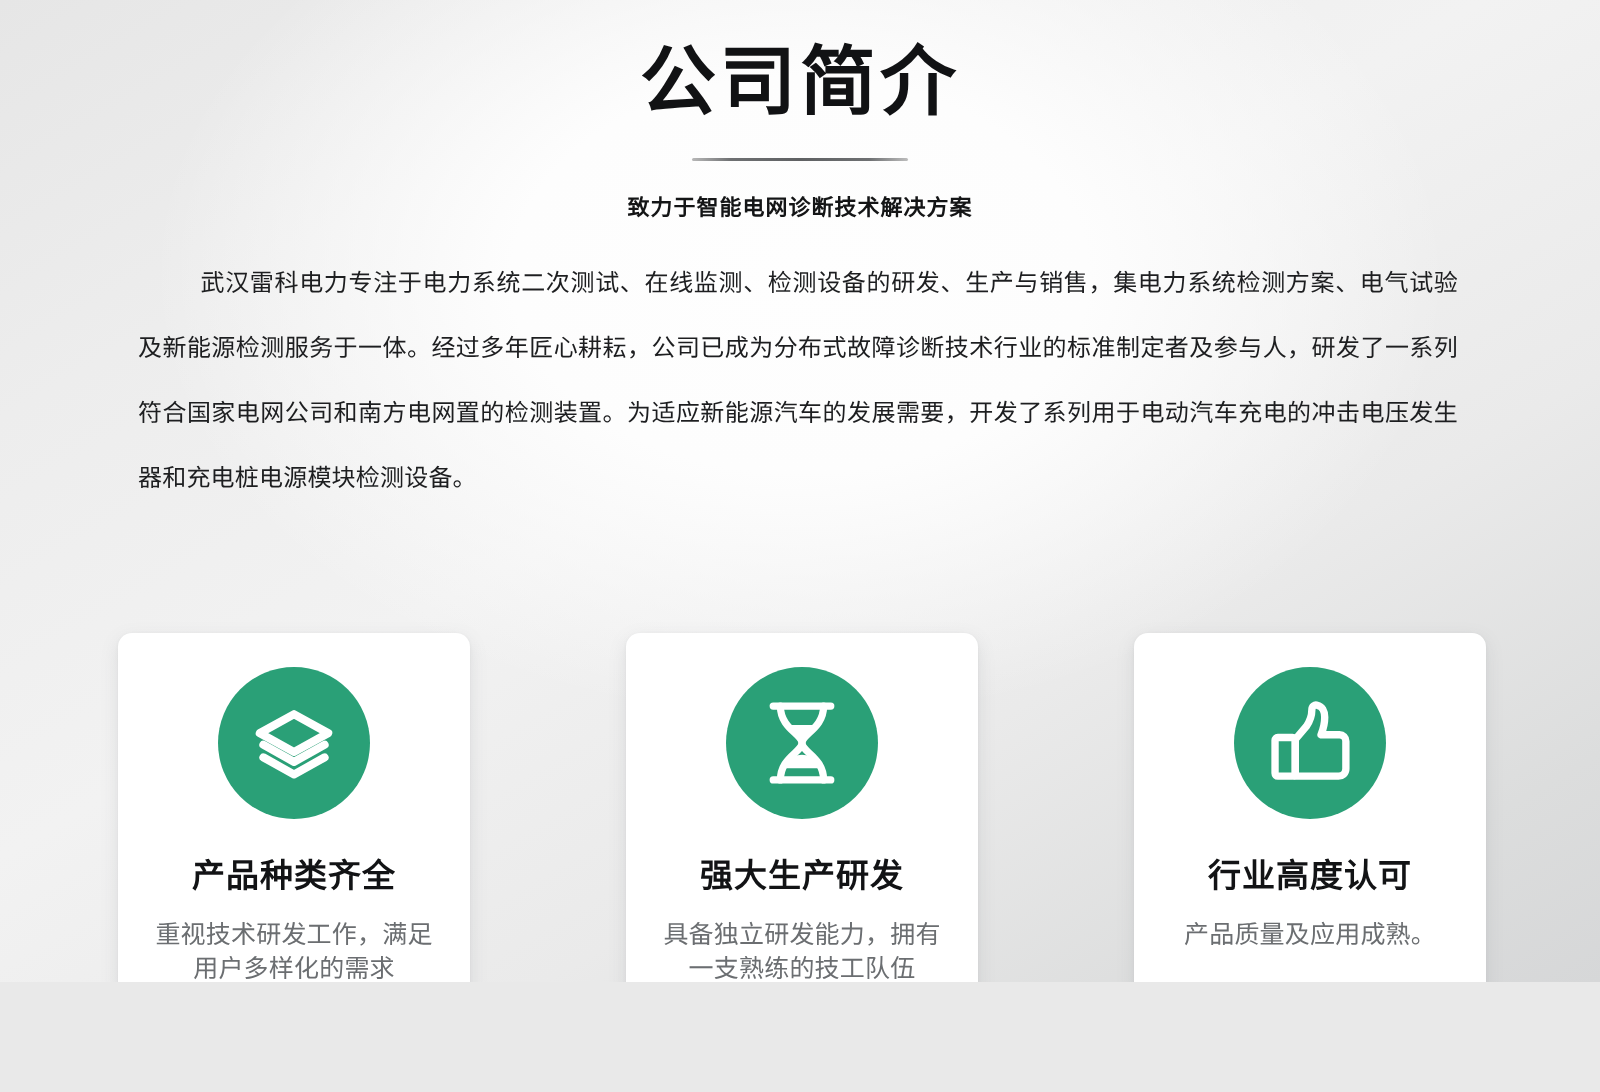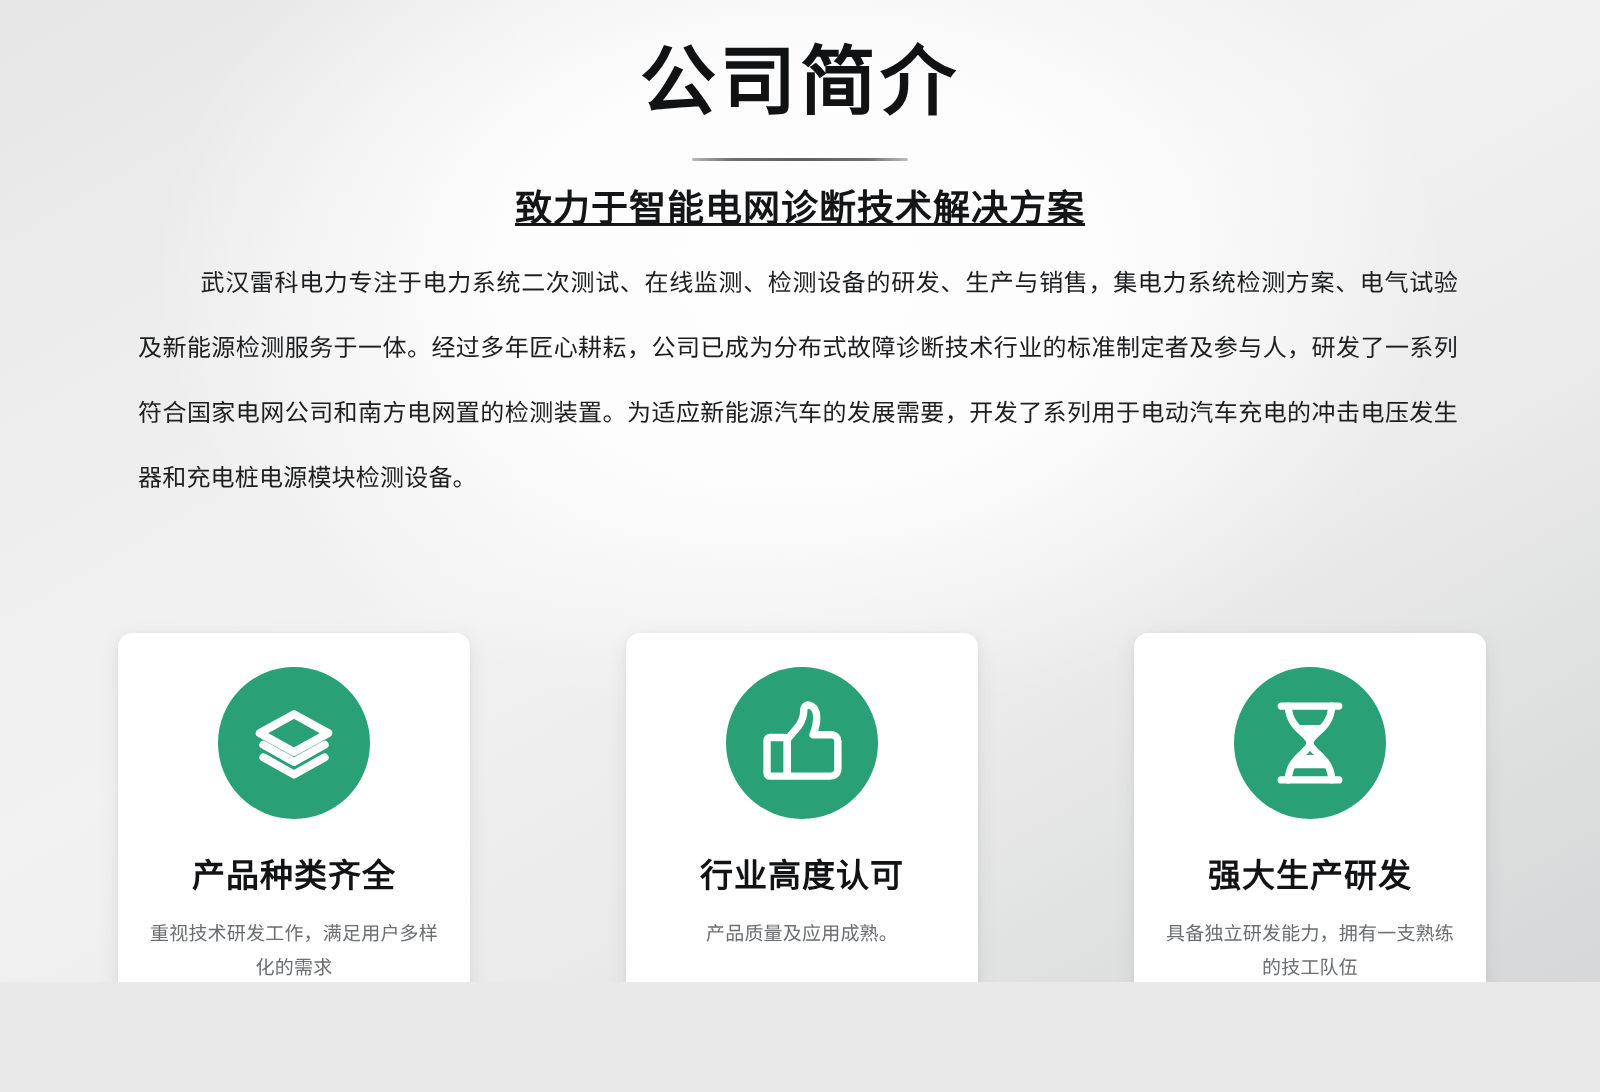--- a/index.html
+++ b/index.html
@@ -48,28 +48,27 @@
 
   .title-divider {
     width: 216px;
     height: 3px;
     margin: 38px auto 0 auto;
     background: linear-gradient(90deg, #b8b8b8 0%, #6e7072 18%, #5f6163 50%, #6e7072 82%, #bdbdbd 100%);
     border-radius: 2px;
   }
 
   .sub-title {
-    margin: 4px;
+    margin: 12px;
     padding-top: 21px;
-    font-size: 37px;
+    font-size: 22px;
     line-height: 1.25;
     font-weight: 700;
     letter-spacing: 1px;
     color: #141516;
-    text-decoration: underline;
   }
 
   
   .intro {
     position: absolute;
     top: 250px;
     left: 138px;
     width: 1320px;
     font-size: 24px;
     line-height: 65px;
@@ -122,21 +121,21 @@
     font-weight: 700;
     letter-spacing: 1px;
     color: #121315;
     line-height: 1.2;
   }
 
   .card-desc {
     margin: 0;
     padding-top: 21px;
     width: 300px;
-    font-size: 19px;
+    font-size: 25px;
     line-height: 34px;
     color: #6b6e71;
     text-align: center;
     letter-spacing: 0.2px;
   }
 </style>
 </head>
 <body>
 
 <div class="page">
@@ -156,46 +155,46 @@
         <svg width="90" height="90" viewBox="0 0 100 100" aria-hidden="true">
           <g fill="none" stroke="#ffffff" stroke-width="9" stroke-linejoin="round" stroke-linecap="round">
             <polygon points="50,18 88,39 50,60 12,39"></polygon>
             <polyline points="16,52 50,71 84,52"></polyline>
             <polyline points="16,66 50,85 84,66"></polyline>
           </g>
         </svg>
       </div>
       <div class="card-title">产品种类齐全</div>
       <p class="card-desc">重视技术研发工作，满足用户多样化的需求</p>
-    </div>
-
-    <div class="card">
-      <div class="icon-circle">
-        <svg width="92" height="92" viewBox="0 0 100 100" aria-hidden="true">
-          <g fill="none" stroke="#ffffff" stroke-width="8" stroke-linejoin="round" stroke-linecap="round">
-            <rect x="12" y="44" width="22" height="42" rx="3"></rect>
-            <path d="M34 46 L46 32 C50 26, 52 20, 52 14 C52 10, 55 8, 58 9 C63 10, 66 15, 66 22 C66 28, 64 36, 62 41 L82 41 C86 41, 89 44, 89 48 L89 78 C89 83, 85 86, 81 86 L34 86 Z"></path>
-          </g>
-        </svg>
-      </div>
-      <div class="card-title">行业高度认可</div>
-      <p class="card-desc">产品质量及应用成熟。</p>
     </div>
 
     <div class="card">
       <div class="icon-circle">
         <svg width="84" height="90" viewBox="0 0 84 100" aria-hidden="true">
           <g fill="none" stroke="#ffffff" stroke-width="8" stroke-linejoin="round" stroke-linecap="round">
             <line x1="10" y1="9" x2="74" y2="9"></line>
             <line x1="10" y1="91" x2="74" y2="91"></line>
             <path d="M18 9 C18 34, 42 40, 42 50 C42 60, 18 66, 18 91"></path>
             <path d="M66 9 C66 34, 42 40, 42 50 C42 60, 66 66, 66 91"></path>
           </g>
           <path d="M24 30 C28 45, 56 45, 60 30 Z" fill="#ffffff"></path>
           <path d="M24 78 C28 58, 56 58, 60 78 Z" fill="#ffffff"></path>
         </svg>
       </div>
       <div class="card-title">强大生产研发</div>
       <p class="card-desc">具备独立研发能力，拥有一支熟练的技工队伍</p>
     </div>
 
+    <div class="card">
+      <div class="icon-circle">
+        <svg width="92" height="92" viewBox="0 0 100 100" aria-hidden="true">
+          <g fill="none" stroke="#ffffff" stroke-width="8" stroke-linejoin="round" stroke-linecap="round">
+            <rect x="12" y="44" width="22" height="42" rx="3"></rect>
+            <path d="M34 46 L46 32 C50 26, 52 20, 52 14 C52 10, 55 8, 58 9 C63 10, 66 15, 66 22 C66 28, 64 36, 62 41 L82 41 C86 41, 89 44, 89 48 L89 78 C89 83, 85 86, 81 86 L34 86 Z"></path>
+          </g>
+        </svg>
+      </div>
+      <div class="card-title">行业高度认可</div>
+      <p class="card-desc">产品质量及应用成熟。</p>
+    </div>
+
   </div>
 </div>
 
 </body></html>

